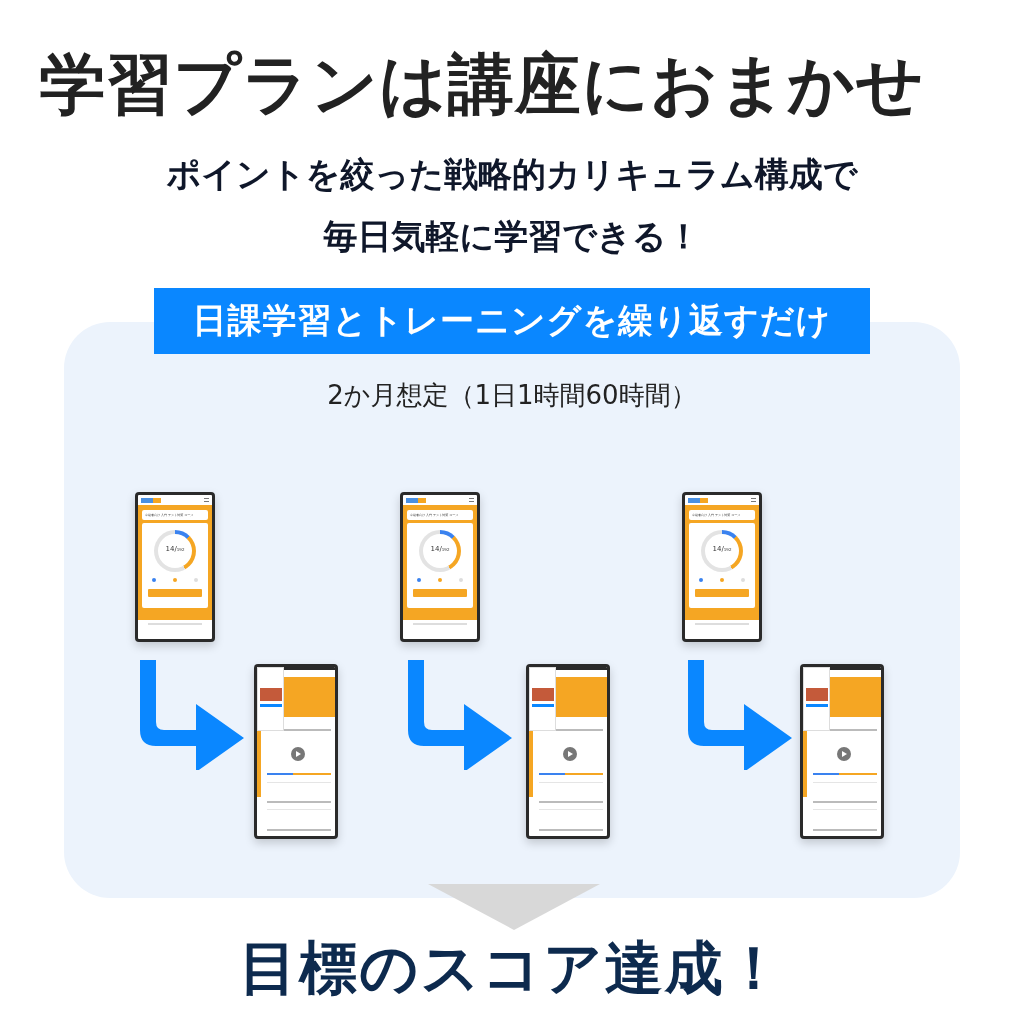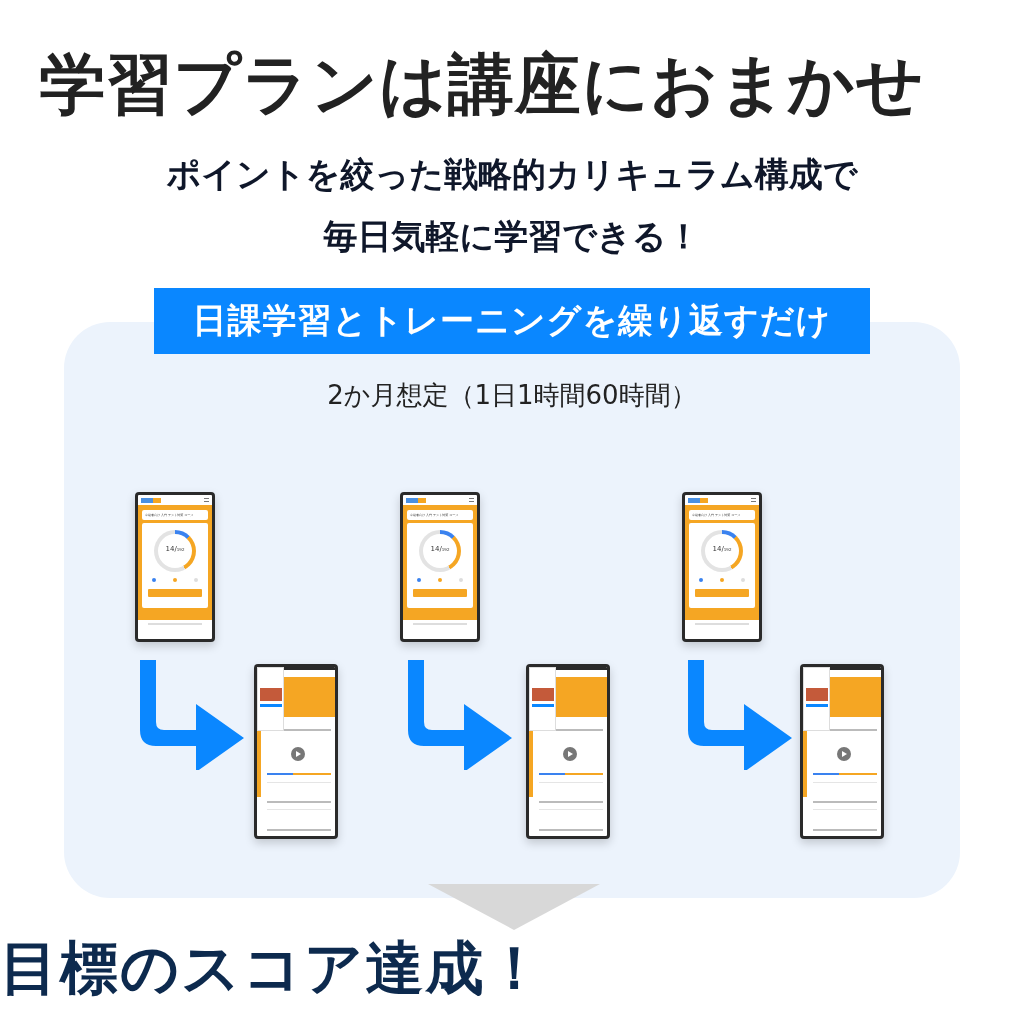--- a/index.html
+++ b/index.html
@@ -58,21 +58,21 @@
   .pb-bar span { display: block; height: 2px; background: #3a82ef; }
   .pb-line { position: absolute; left: 10px; right: 4px; height: 1px; background: #e5e5e5; }
   .pb-gray { position: absolute; left: 10px; right: 4px; height: 2px; background: #bbb; }
 
   
   .arrow { position: absolute; width: 110px; height: 110px; }
 
   .down-tri { position: absolute; top: 884px; left: 428px; width: 0; height: 0;
     border-left: 86px solid transparent; border-right: 86px solid transparent; border-top: 46px solid #d8d8d8; }
 
-  .result { position: absolute; top: 930px; left: 0; width: 1024px; text-align: left;
+  .result { position: absolute; top: 930px; left: 0; width: 1024px; text-align: center;
     font-size: 58px; font-weight: bold; color: #0d2a4e; letter-spacing: 2px; }
 </style>
 </head>
 <body>
 
 <div class="headline">学習プランは講座におまかせ</div>
 <div class="subline l1">ポイントを絞った戦略的カリキュラム構成で</div>
 <div class="subline l2">毎日気軽に学習できる！</div>
 
 <div class="panel"></div>

